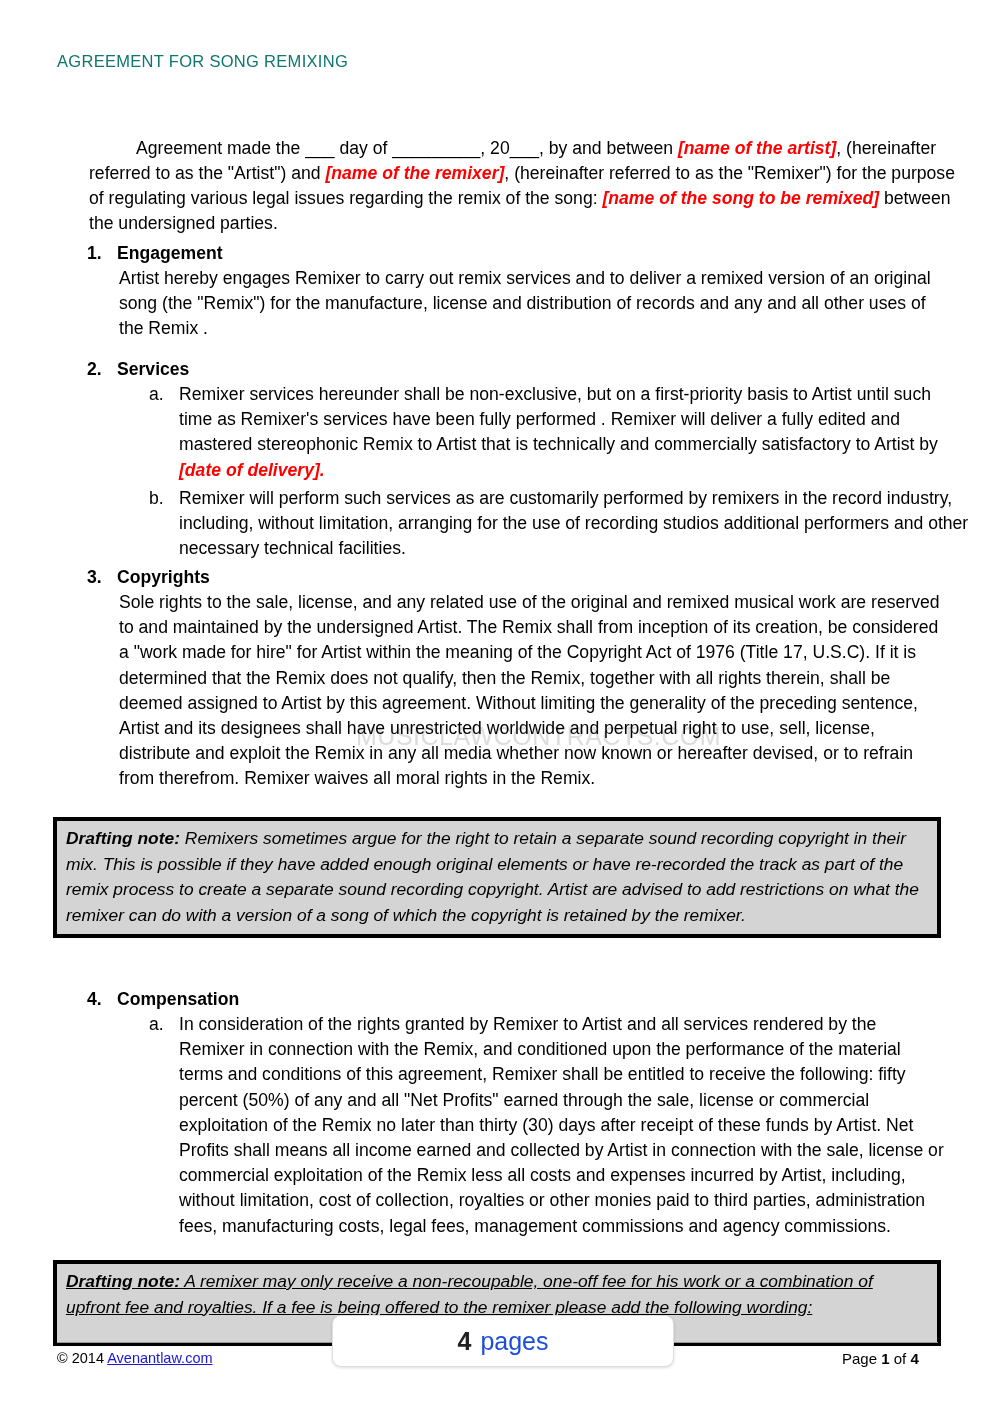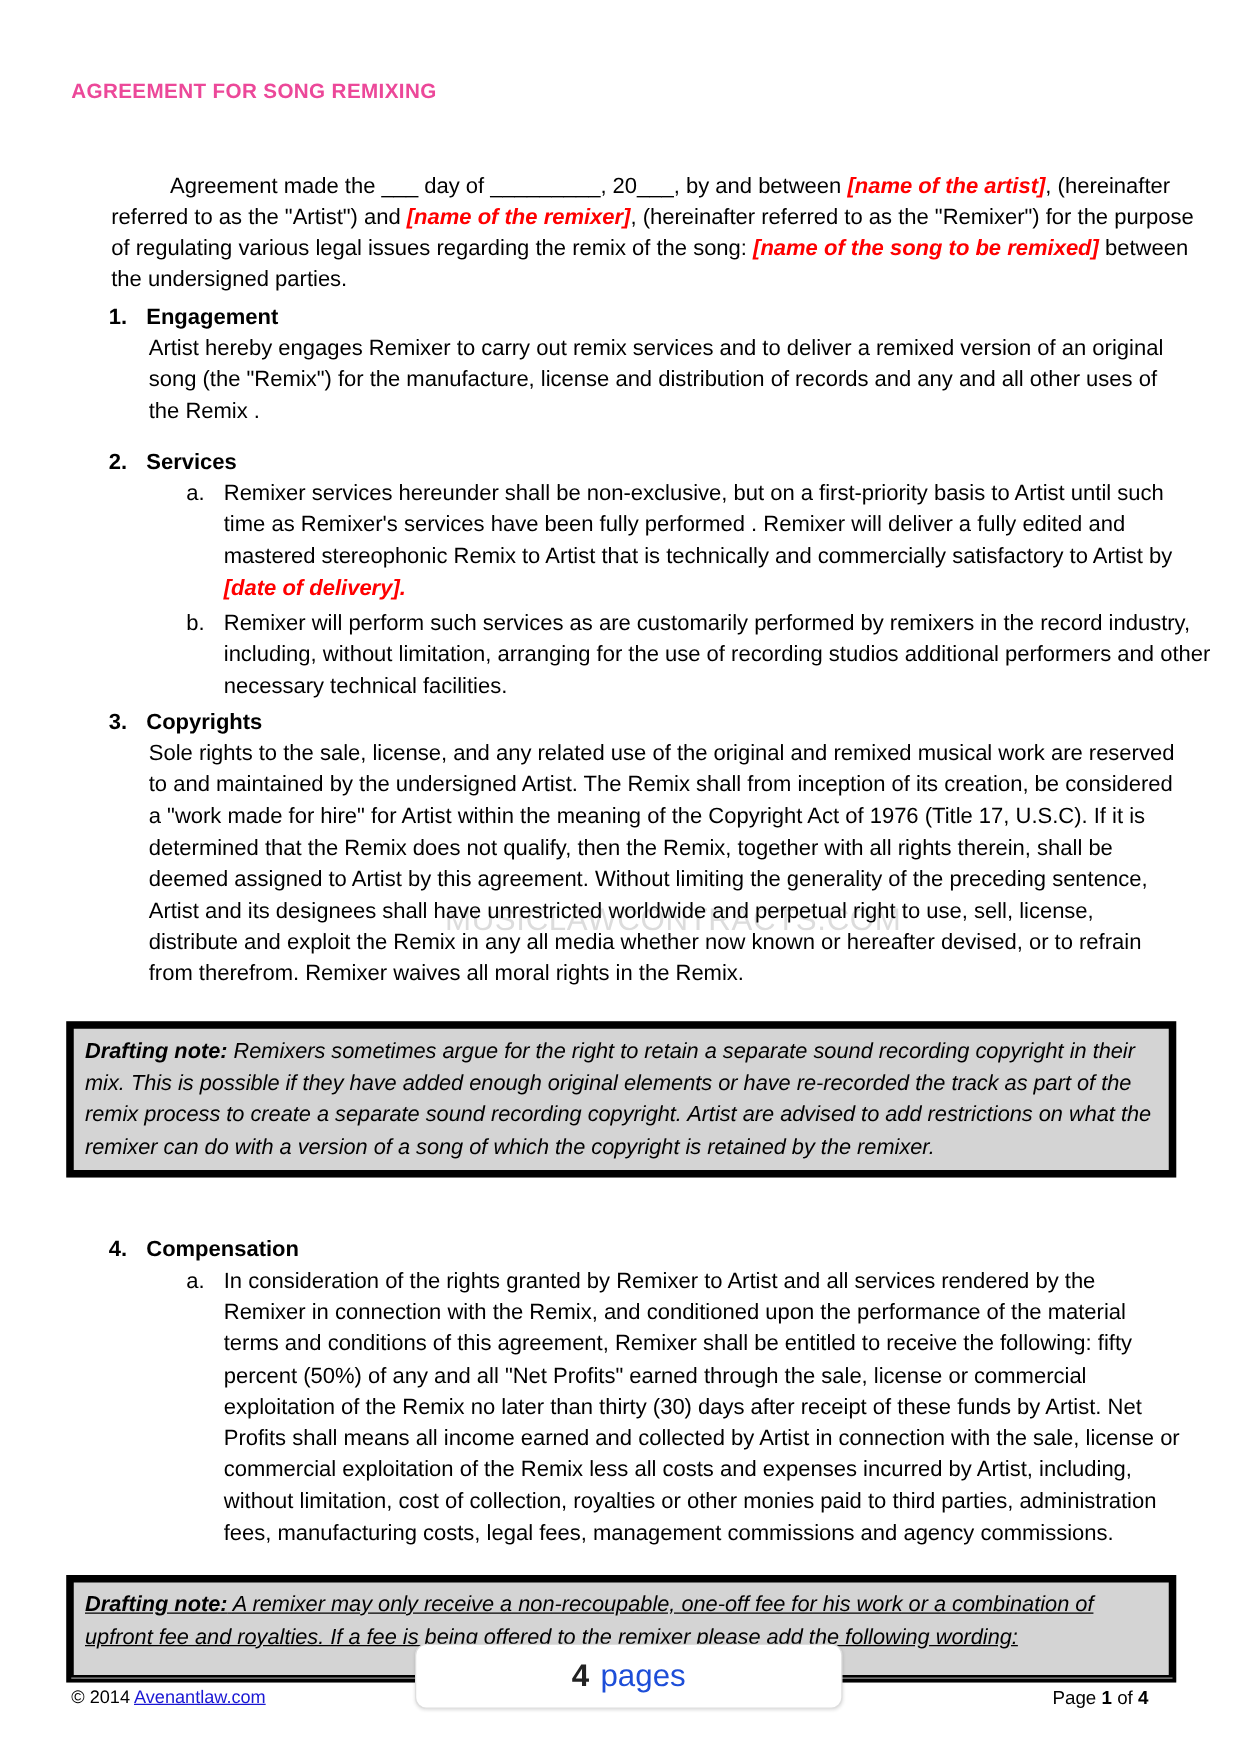--- a/index.html
+++ b/index.html
@@ -57,24 +57,23 @@
   #content {
     position: relative;
     z-index: 2;
     padding: 0;
   }
   .doc-title {
     position: absolute;
     left: 57px;
     top: 52px;
     font-size: 16.5px;
-    font-weight: bold;
+    font-weight: normal;
     letter-spacing: 0.3px;
-    color: #ec4899;
-    margin-top: 12px;
+    color: #0f766e;
   }
 
   .body-text {
     font-size: 17.6px;
     line-height: 25.2px;
     color: #000;
     text-align: left;
     margin-left: 32px;
   }
   .red {
@@ -125,21 +124,21 @@
     top: 0;
     font-size: 17.6px;
     line-height: 25.2px;
   }
 
   
   .drafting-note {
     position: absolute;
     box-sizing: border-box;
     background: #d4d4d4;
-    border: 6px solid #000000;
+    border: 4px solid #000000;
     font-style: italic;
     font-size: 17.4px;
     line-height: 25.6px;
     padding: 5px 9px 6px 9px;
     color: #000;
   }
   .drafting-note .dn-label {
     font-weight: bold;
     font-style: italic;
   }

